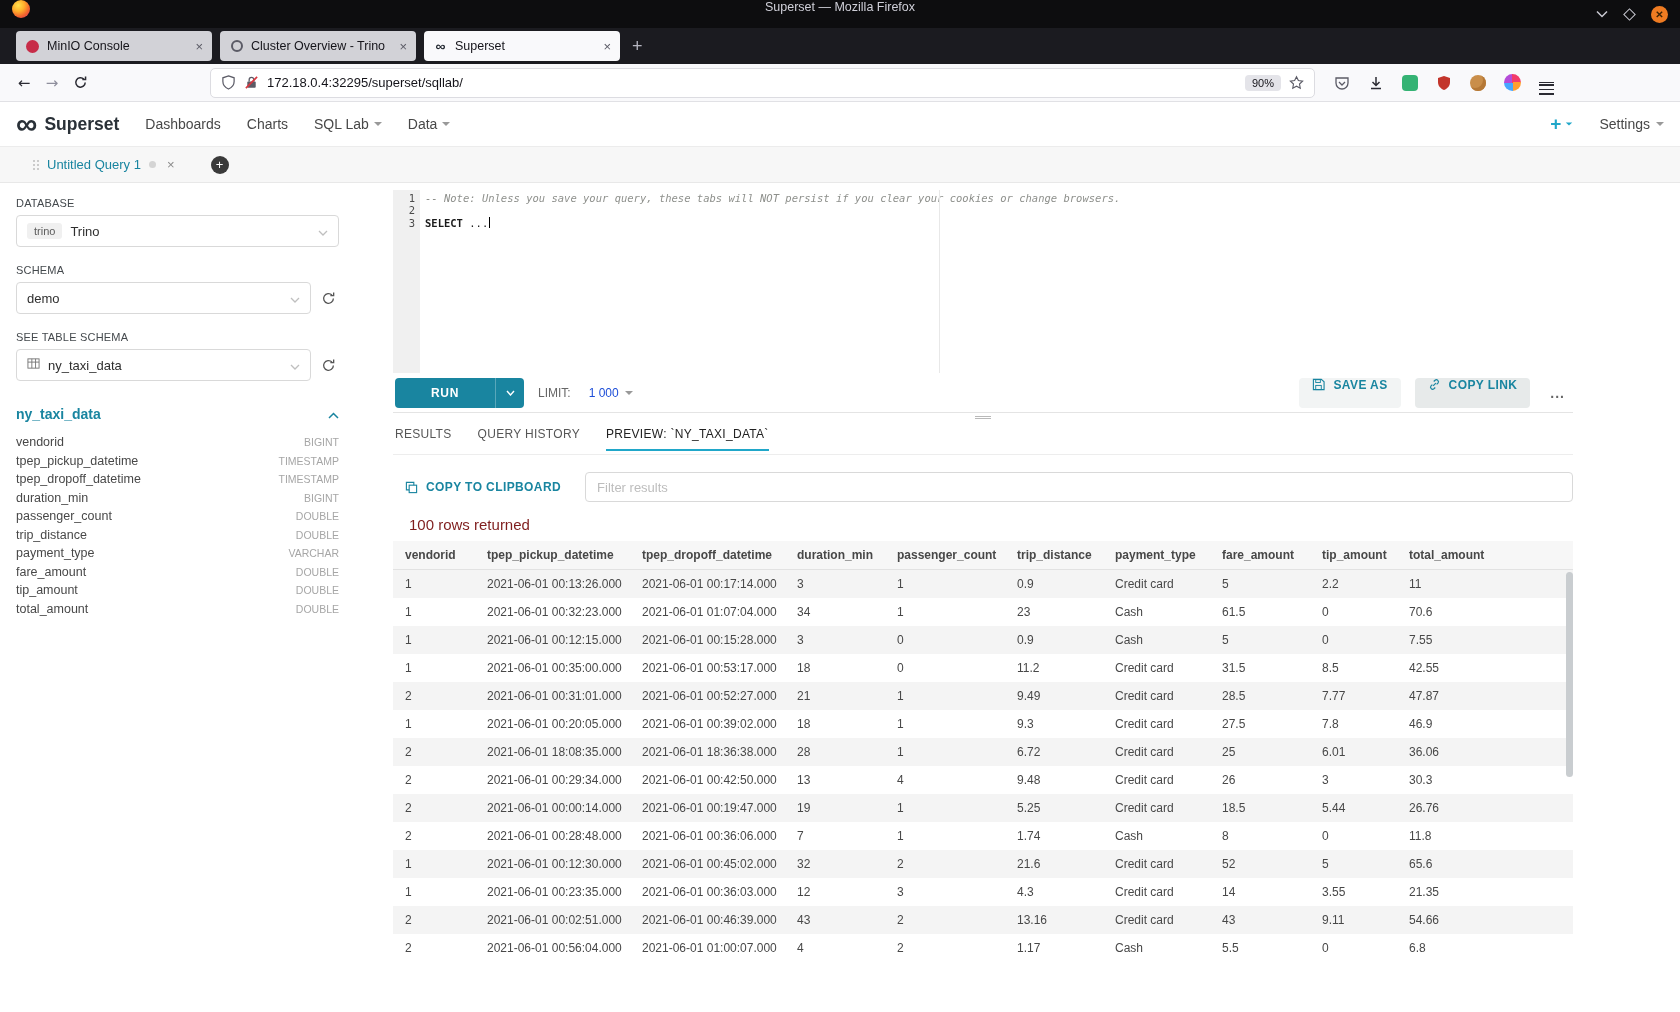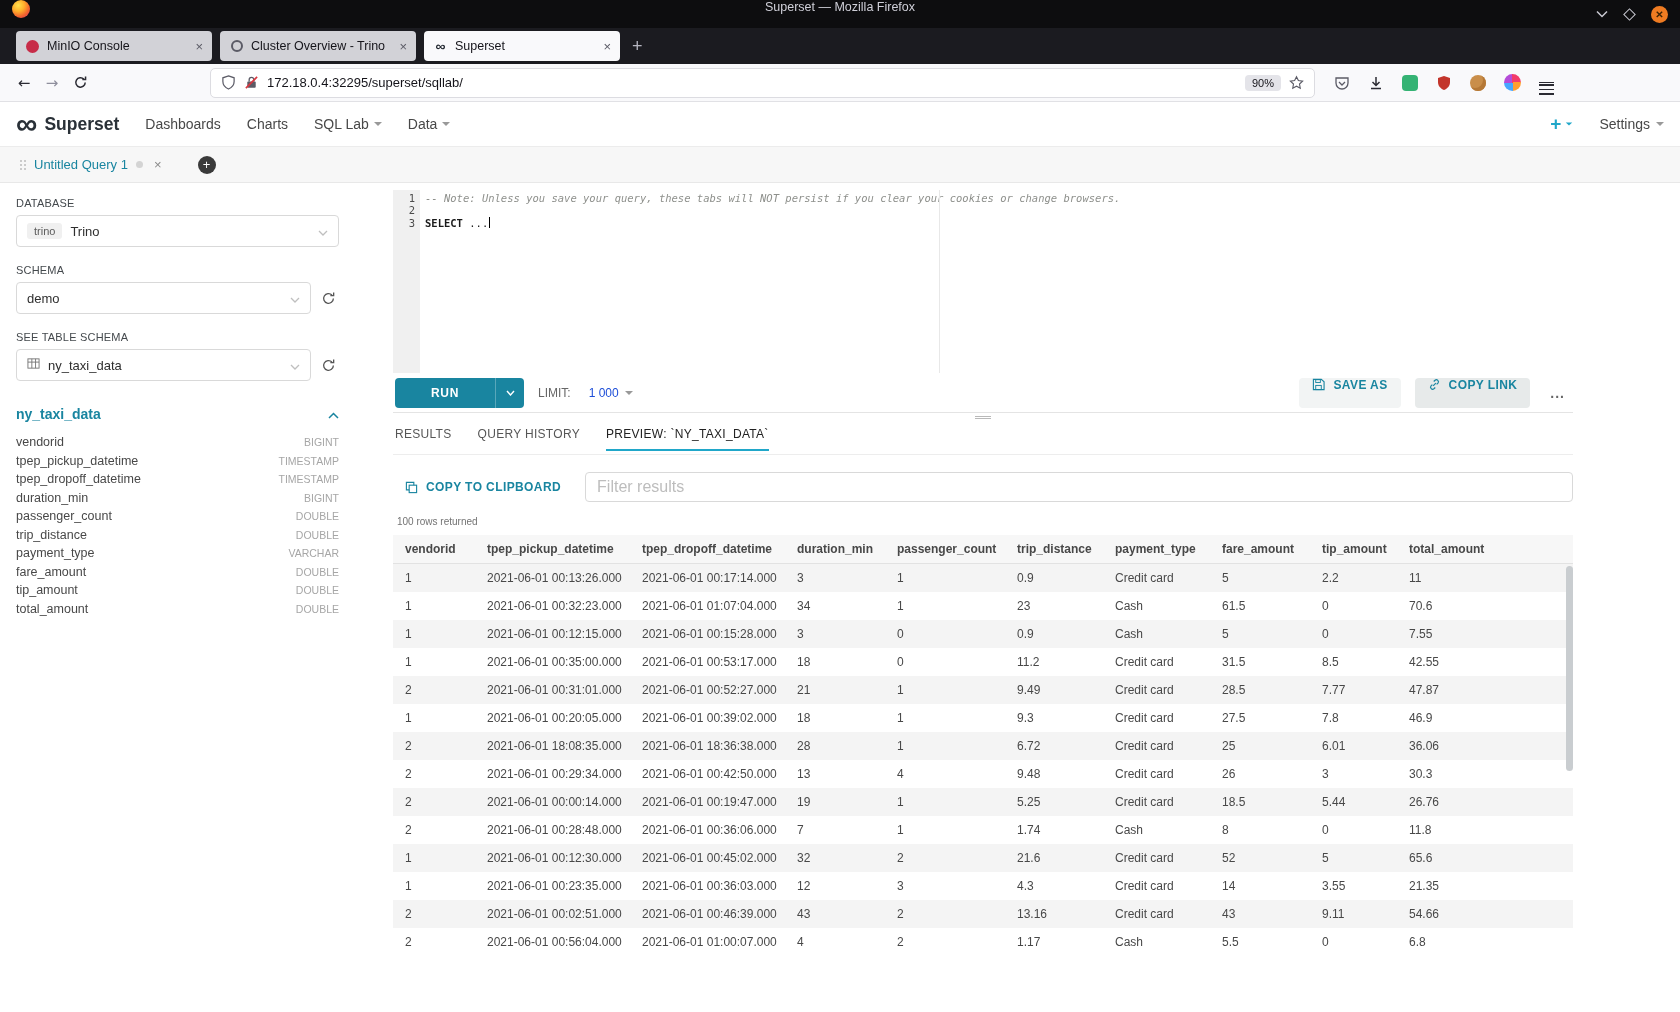--- a/index.html
+++ b/index.html
@@ -57,21 +57,21 @@
   .nav-item { display:flex; align-items:center; gap:5px; }
   .tri-down { width:0; height:0; border-left:4px solid transparent; border-right:4px solid transparent;
     border-top:4.5px solid #999; }
   .header-right { margin-left:auto; display:flex; align-items:center; gap:10px; }
   .plus-btn { color:#20a7c9; font-size:19px; font-weight:bold; display:flex; align-items:center; gap:4px; }
   .plus-btn .tri-down { border-top-color:#20a7c9; transform:scale(0.8); }
   .settings-btn { display:flex; align-items:center; gap:6px; font-size:14px; color:#484848; margin-left:16px; }
 
   
   .qtabbar { height:36px; background:#f7f7f7; border-bottom:1px solid #e8e8e8;
-    display:flex; align-items:center; padding-left:10px; }
+    display:flex; align-items:center; padding-left:23px; }
   .qtab { display:flex; align-items:center; gap:8px; padding:0 10px; height:100%; }
   .drag-dots { display:grid; grid-template-columns:2px 2px; gap:2px; }
   .drag-dots i { width:2px; height:2px; border-radius:50%; background:#bdbdbd; }
   .qtab-label { color:#1985a0; font-size:13px; }
   .qtab-dot { width:7px; height:7px; border-radius:50%; background:#d4d4d4; }
   .qtab-close { color:#8a8a8a; font-size:13px; margin-left:3px; }
   .add-tab { margin-left:26px; width:18px; height:18px; border-radius:50%; background:#3a3a3a;
     color:#fff; font-size:13px; display:flex; align-items:center; justify-content:center; }
 
   
@@ -128,24 +128,24 @@
   .res-tabs { height:33px; display:flex; align-items:center; gap:26px;
     border-bottom:1px solid #ededed; padding:0 2px; font-size:12px; color:#565656; }
   .res-tab { padding-bottom:9px; letter-spacing:0.3px; position:relative; white-space:nowrap; }
   .res-tab.active { color:#222; }
   .res-tab.active::after { content:""; position:absolute; left:0; right:0; bottom:-1px; height:2px; background:#20a7c9; }
 
   .actions-row { margin-top:17px; display:flex; gap:12px; align-items:center; }
   .copy-clip { height:30px; display:flex; align-items:center; gap:8px; padding:0 12px;
     color:#1985a0; font-size:12px; font-weight:bold; letter-spacing:0.4px; background:#fff; }
   .filter-input { flex:1; height:30px; border:1px solid #d9d9d9; border-radius:4px; padding:0 11px;
-    font-size:16px; color:#0369a1; outline:none; font-family:"Liberation Sans", sans-serif; }
+    font-size:13px; color:#0369a1; outline:none; font-family:"Liberation Sans", sans-serif; }
   .filter-input::placeholder { color:#bdbdbd; }
 
-  .rowcount { margin:14px 4px 8px; font-size:10px; color:#737373; }
+  .rowcount { margin:14px 16px 8px; font-size:15px; color:#7f1d1d; }
 
   .grid-wrap { position:relative; flex:1; overflow:hidden; }
   .grid { border-collapse:collapse; width:100%; table-layout:fixed; font-size:12px; color:#484848; }
   .grid th { background:#f7f7f7; font-weight:bold; text-align:left; padding:7px 12px;
     border-bottom:1px solid #e2e2e2; white-space:nowrap; overflow:hidden; }
   .grid td { padding:7px 12px; white-space:nowrap; overflow:hidden; }
   .grid tbody tr:nth-child(odd) td { background:#f4f4f4; }
   .vscroll { position:absolute; right:0; top:31px; width:7px; height:205px; background:#c9cdd0; border-radius:4px; }
 </style>
 </head>

